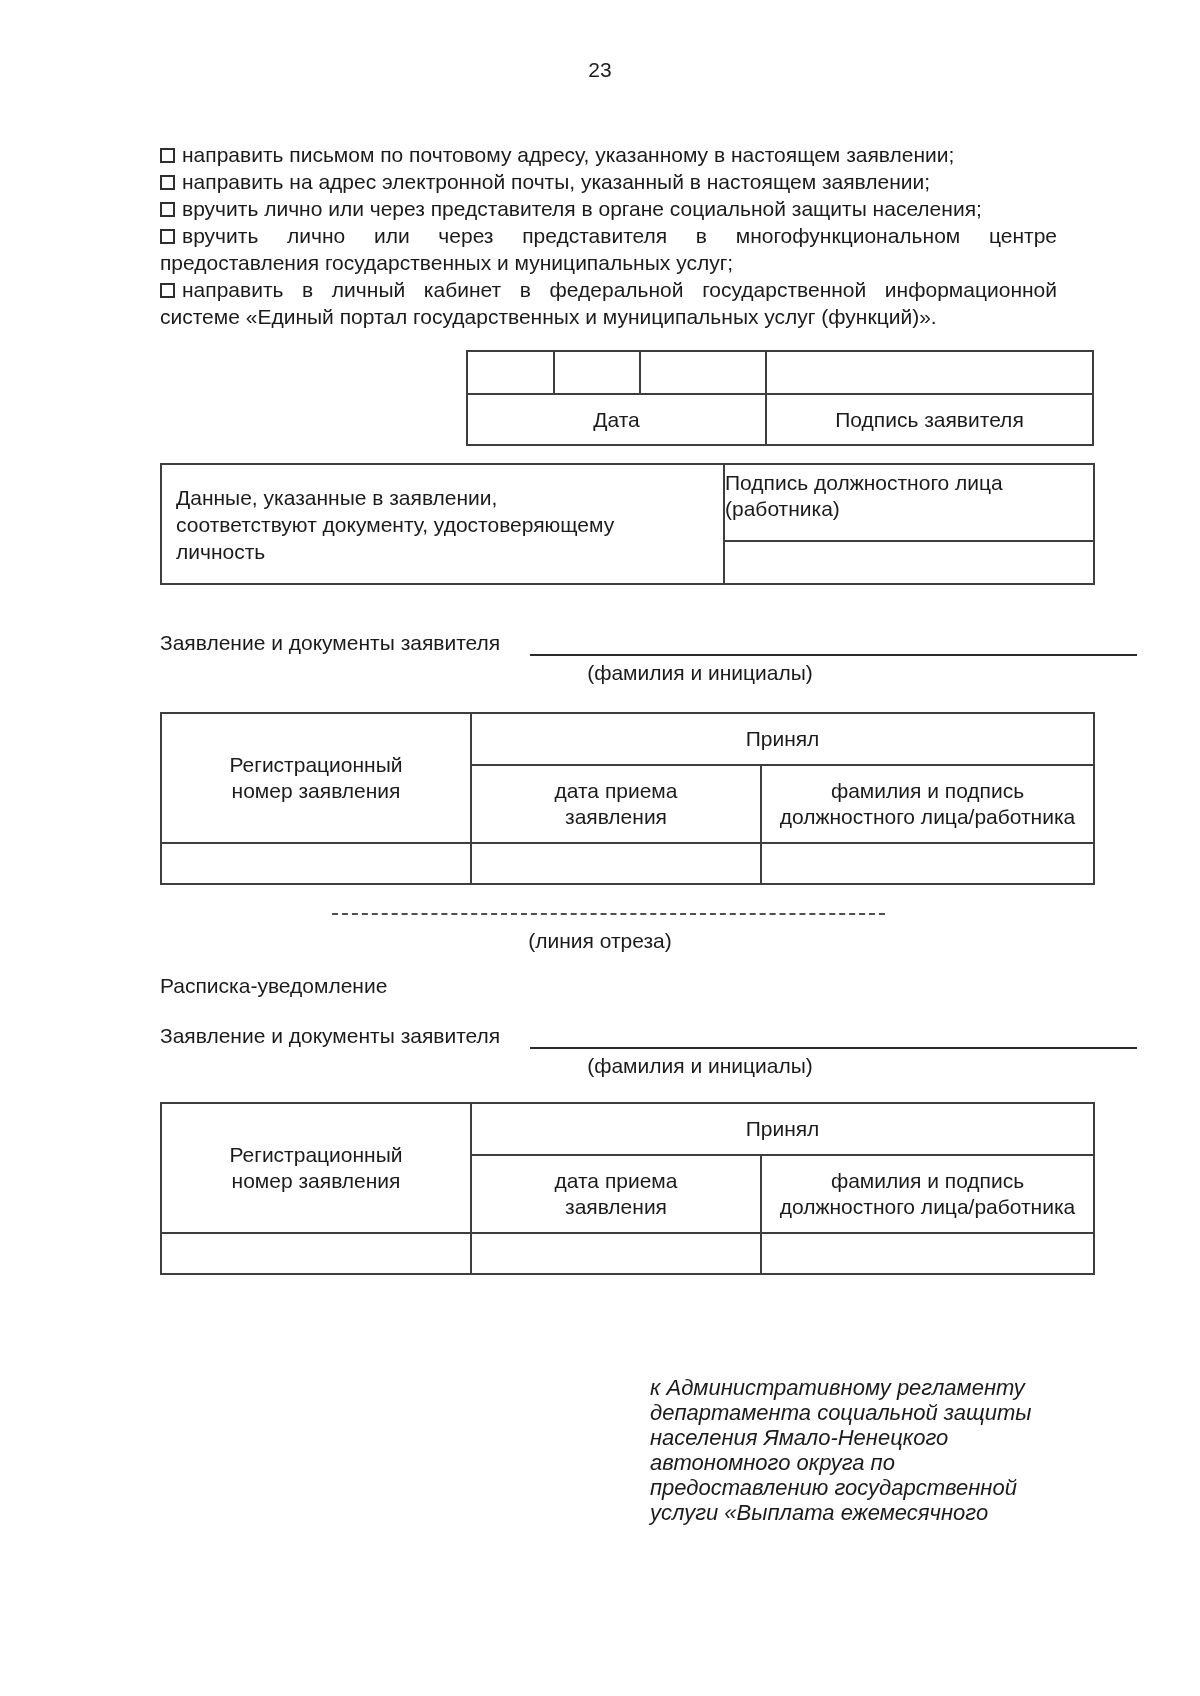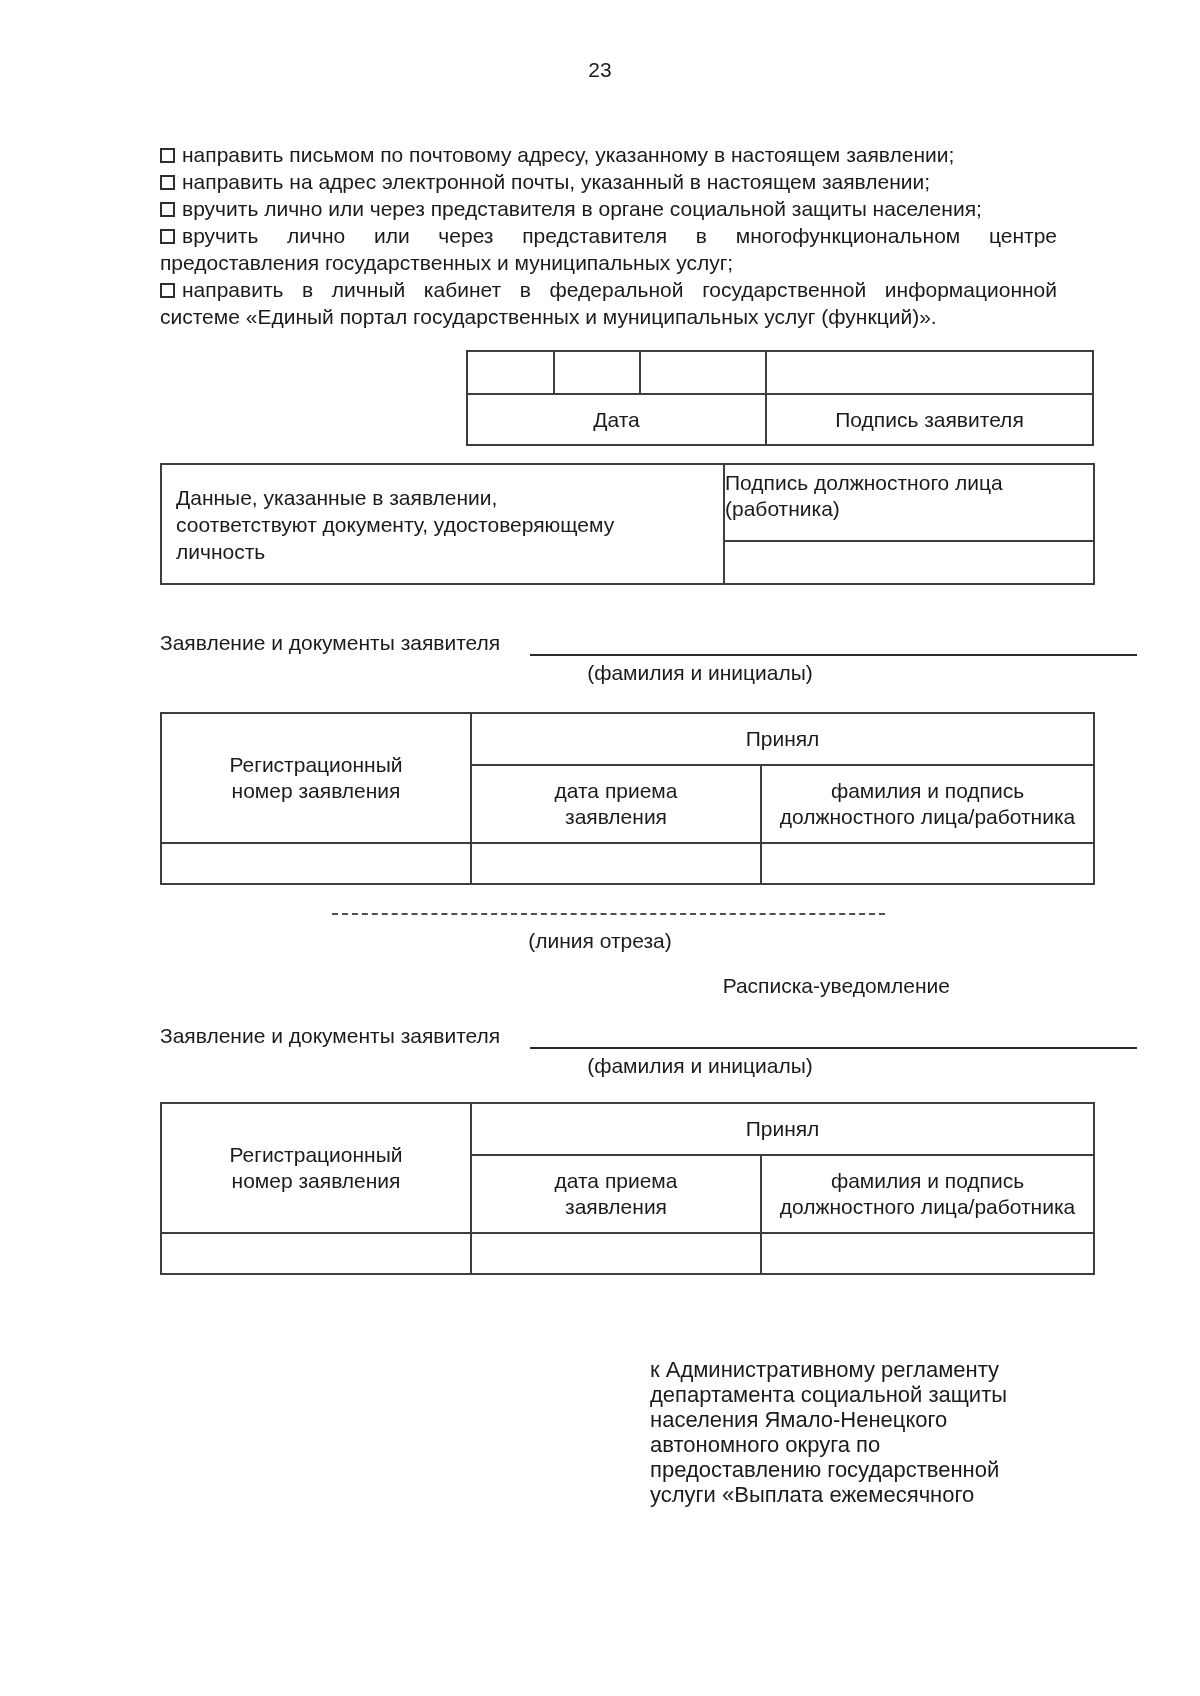--- a/index.html
+++ b/index.html
@@ -49,25 +49,25 @@
   .t-reg .h2 td { height:74px; }
   .t-reg .er td { height:41px; }
   .t-reg .constrain { display:inline-block; }
   .t-reg .w-reg  { max-width:195px; }
   .t-reg .w-date { max-width:150px; }
   .t-reg .w-sig  { max-width:312px; }
 
   
   .cut-line { top:913px; left:332px; width:553px; border-top:2px dashed #4f4f4f; height:0; }
   .cut-cap { top:929px; left:160px; width:880px; text-align:center; font-size:21px; }
-  .receipt-title { top:974px; left:160px; width:790px; text-align:right; font-size:21px; }
+  .receipt-title { top:974px; left:160px; width:790px; text-align:left; font-size:21px; }
 
   
   .appendix { top:1329px; left:650px; width:424px; font-size:22px; line-height:26px; }
-  .appendix .apx-body { margin-top:28px; line-height:25px; }
+  .appendix .apx-body { margin-top:46px; line-height:25px;font-style:italic; }
 </style>
 </head>
 <body>
 
 <div class="page">
 
   <div class="abs page-number">23</div>
 
   <div class="abs options">
     <div class="option">

